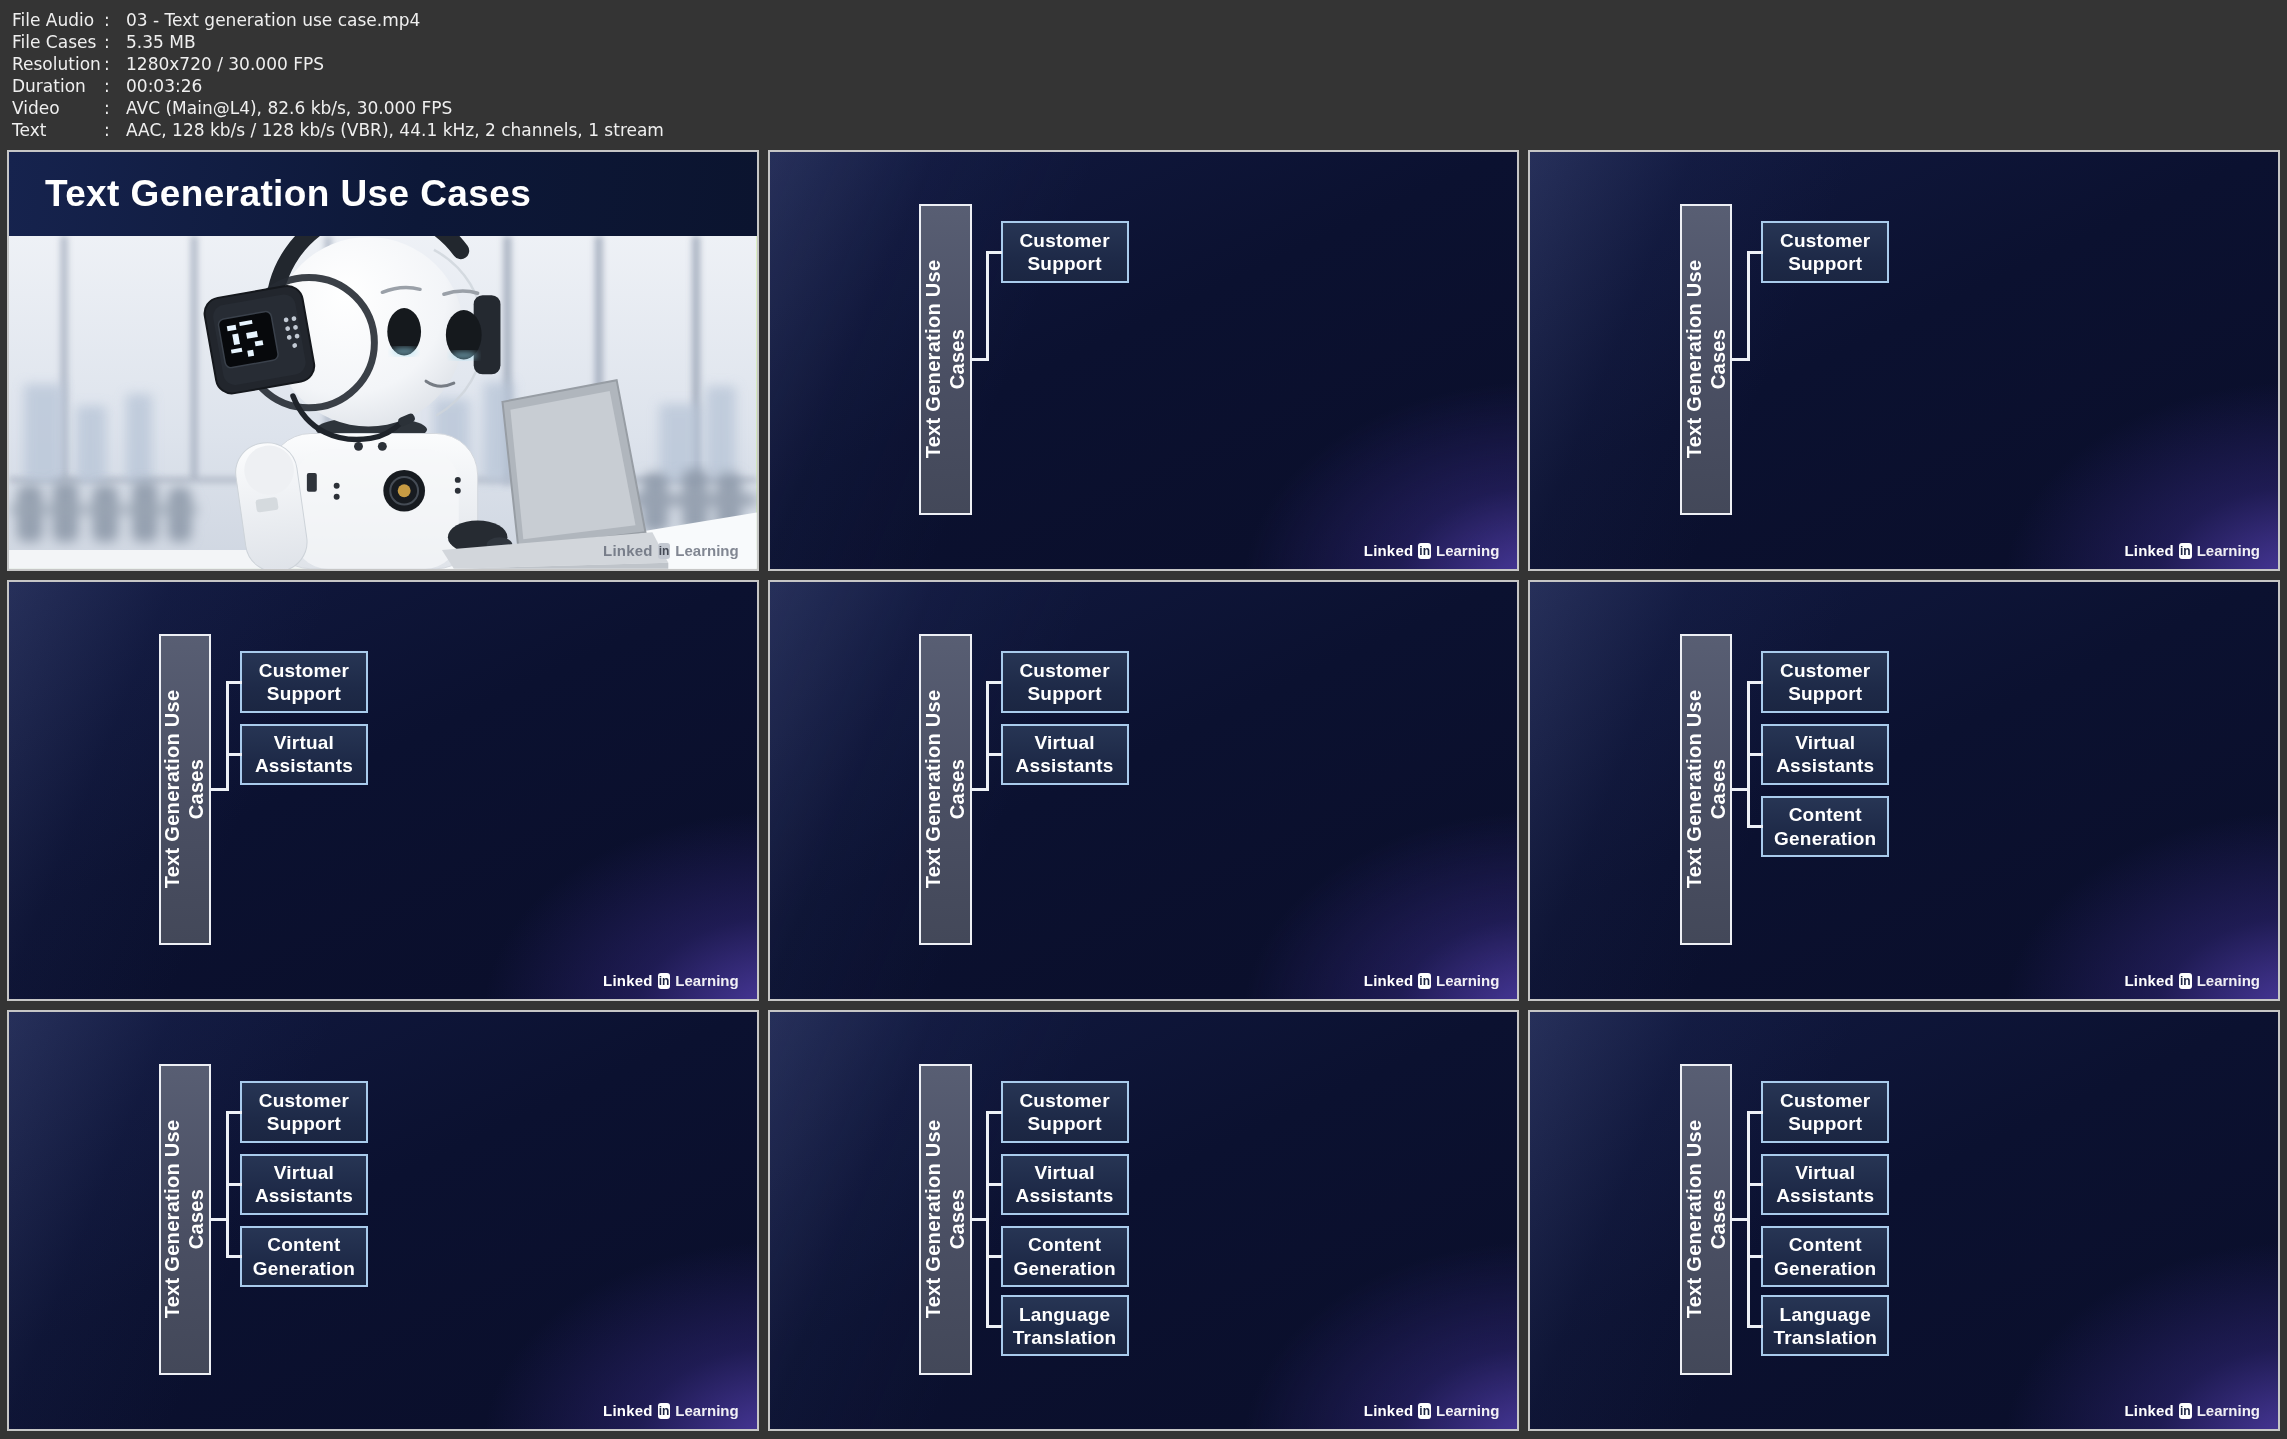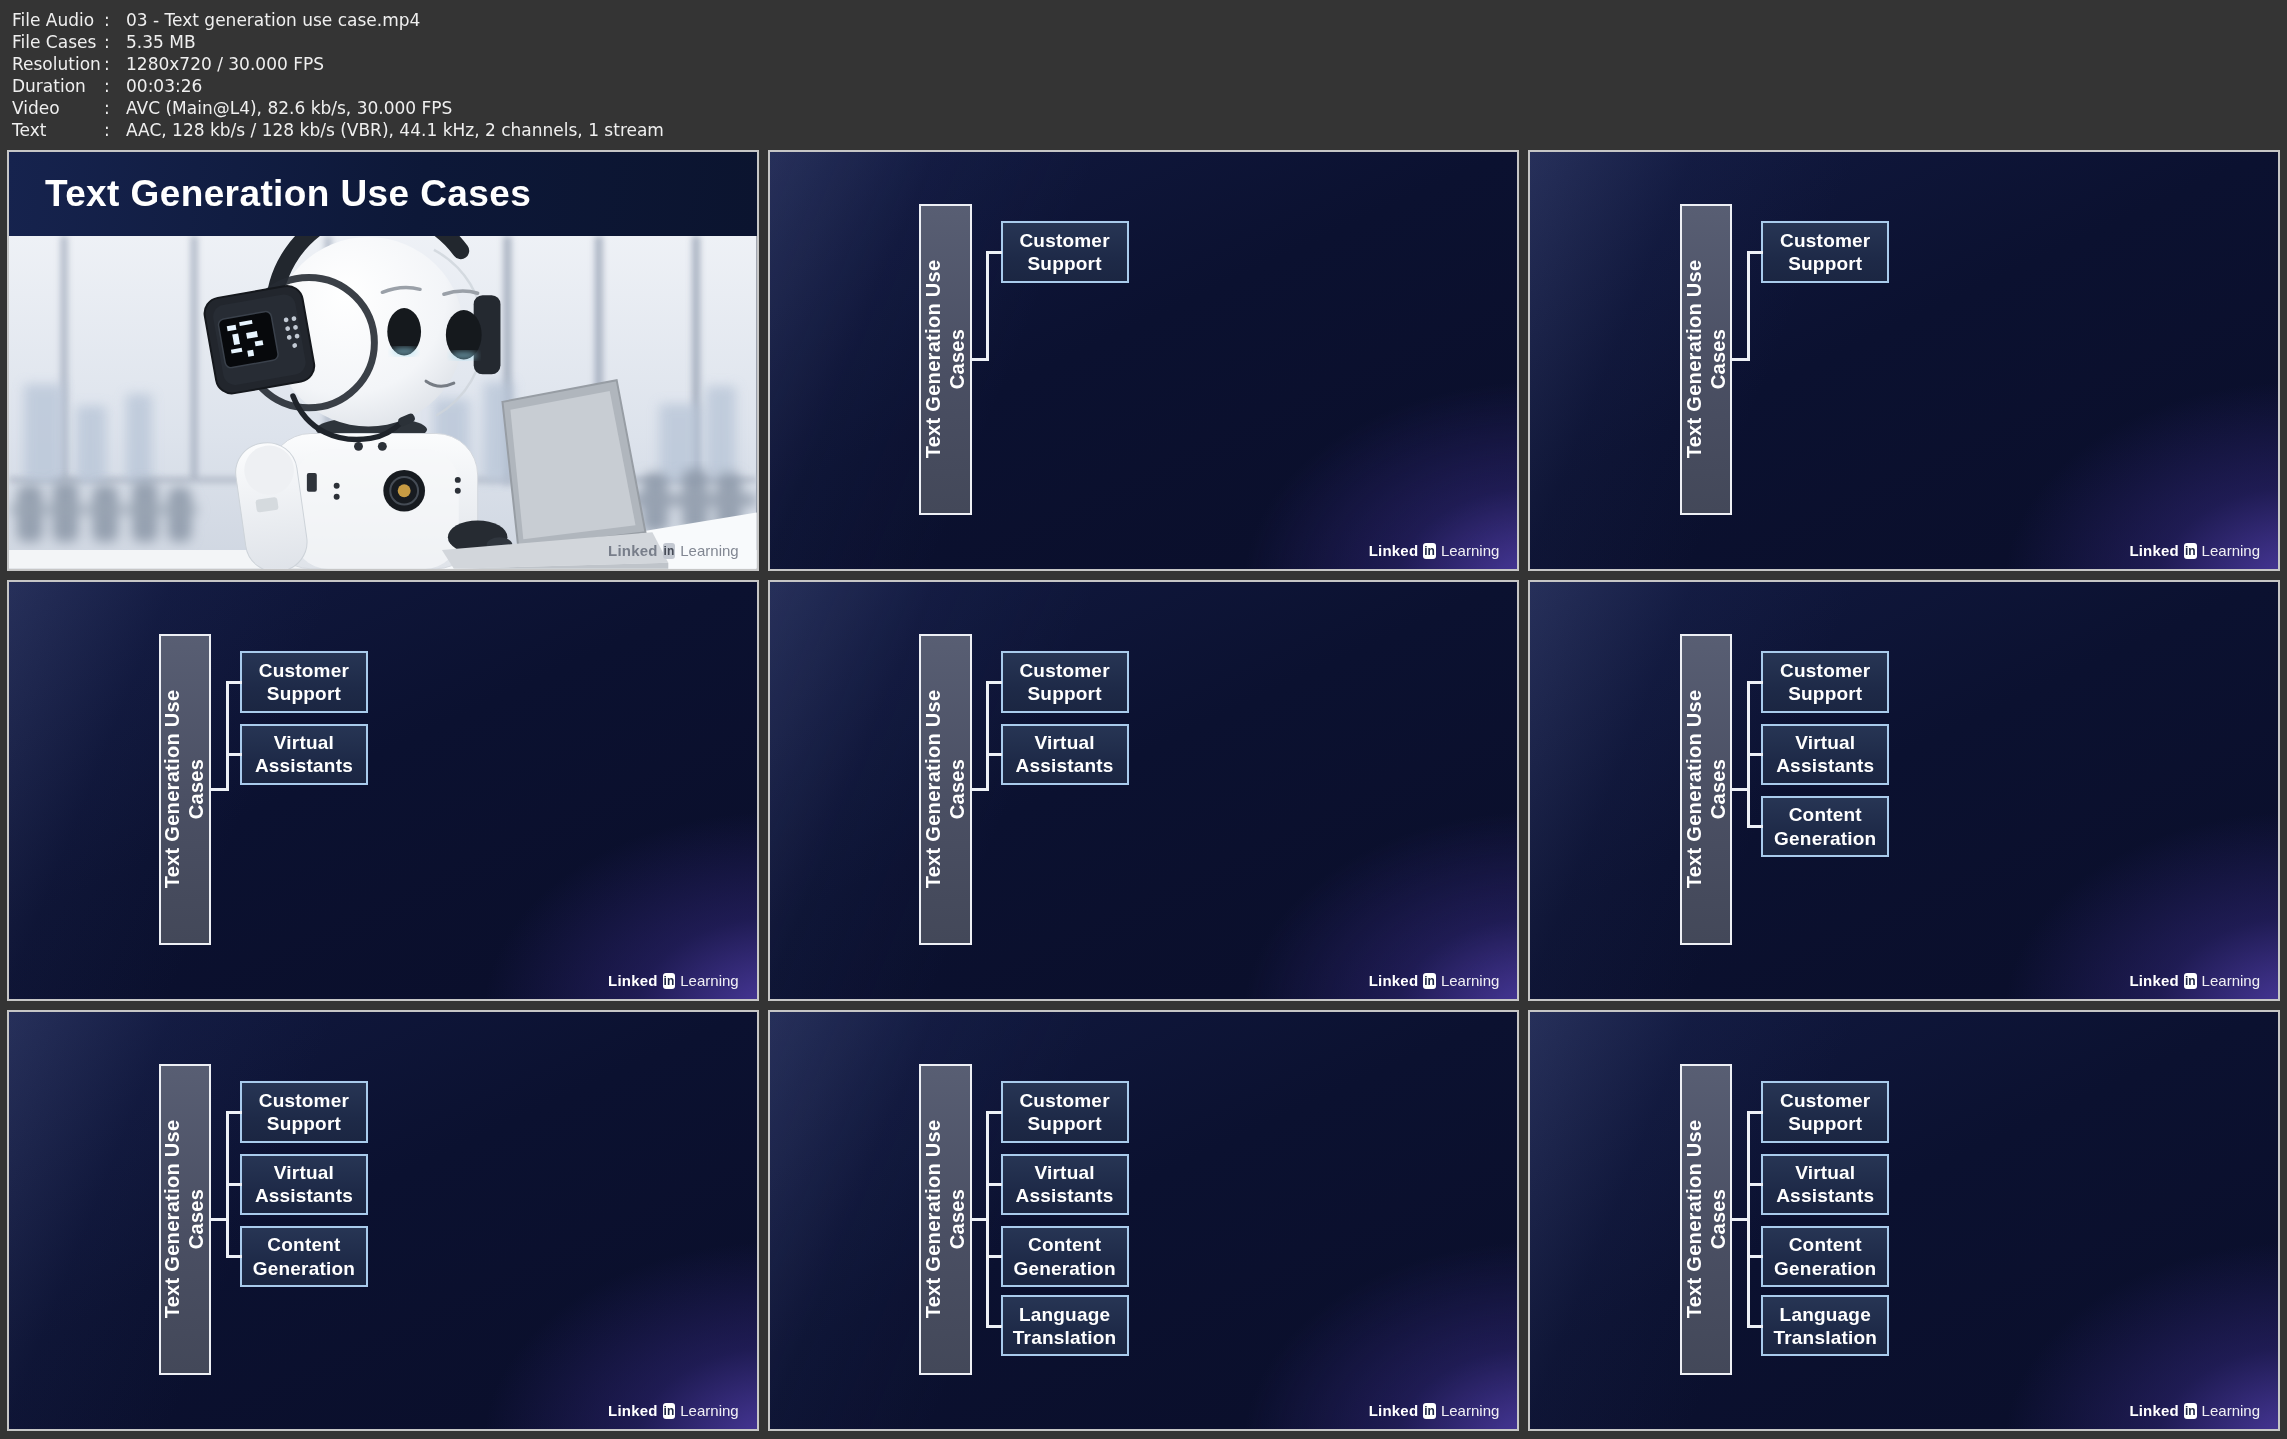--- a/index.html
+++ b/index.html
@@ -11,21 +11,21 @@
   .mi-row { display:flex; color:#efefef; font-size:17px; line-height:22px;
             font-family:"DejaVu Sans", sans-serif; }
   .mi-label { width:92px; flex:0 0 auto; }
   .mi-colon { width:22px; flex:0 0 auto; }
   .mi-value { white-space:nowrap; }
 
   
   .grid { display:grid; grid-template-columns:repeat(3,1fr);
           grid-template-rows:repeat(3,421px); gap:9px; margin:0 7px 8px 7px; }
   .cell { position:relative; border:2px solid #c6c6c6; overflow:hidden;
-          background:#0f172a; cursor:pointer; }
+          background:#bef264; cursor:pointer; }
 
   
   .slide-diagram {
     background:
       radial-gradient(55% 68% at 103% 104%, rgba(96,72,196,.78) 0%, rgba(56,43,132,.45) 35%, rgba(20,16,60,0) 72%),
       linear-gradient(112deg, rgba(122,136,192,.20) 0%, rgba(62,74,132,.08) 18%, rgba(0,0,0,0) 36%),
       linear-gradient(155deg, #121a41 0%, #0b1130 45%, #0a0e2a 100%);
   }
 
   
@@ -45,21 +45,21 @@
 
   
   .line { position:absolute; background:#edf0f6; }
 
   
   .li-logo { position:absolute; right:18px; bottom:10px; display:flex;
              align-items:center; gap:5px; color:#ffffff; font-size:15px; z-index:5; }
   .li-linked { font-weight:700; letter-spacing:.2px; }
   .li-badge { background:#ffffff; color:#1a2340; font-weight:700; font-size:12px;
               border-radius:3px; padding:1px 1px; line-height:14px; }
-  .li-learning { font-weight:400; opacity:.93; }
+  .li-learning { font-weight:700; opacity:.93; }
   .on-light { color:#787e8a; }
   .on-light .li-badge { background:#c3c8d1; color:#454a56; }
 
   
   .title-band { position:absolute; top:0; left:0; right:0; height:20.2%;
                 background:linear-gradient(100deg,#16234e 0%, #0d1838 55%, #0b142f 100%);
                 display:flex; align-items:center; padding-left:4.8%; z-index:2; }
   .slide-title { color:#ffffff; font-weight:800; font-size:37px; letter-spacing:.4px; }
   .photo { position:absolute; top:20.2%; left:0; right:0; bottom:0; }
   .photo svg { width:100%; height:100%; display:block; }

